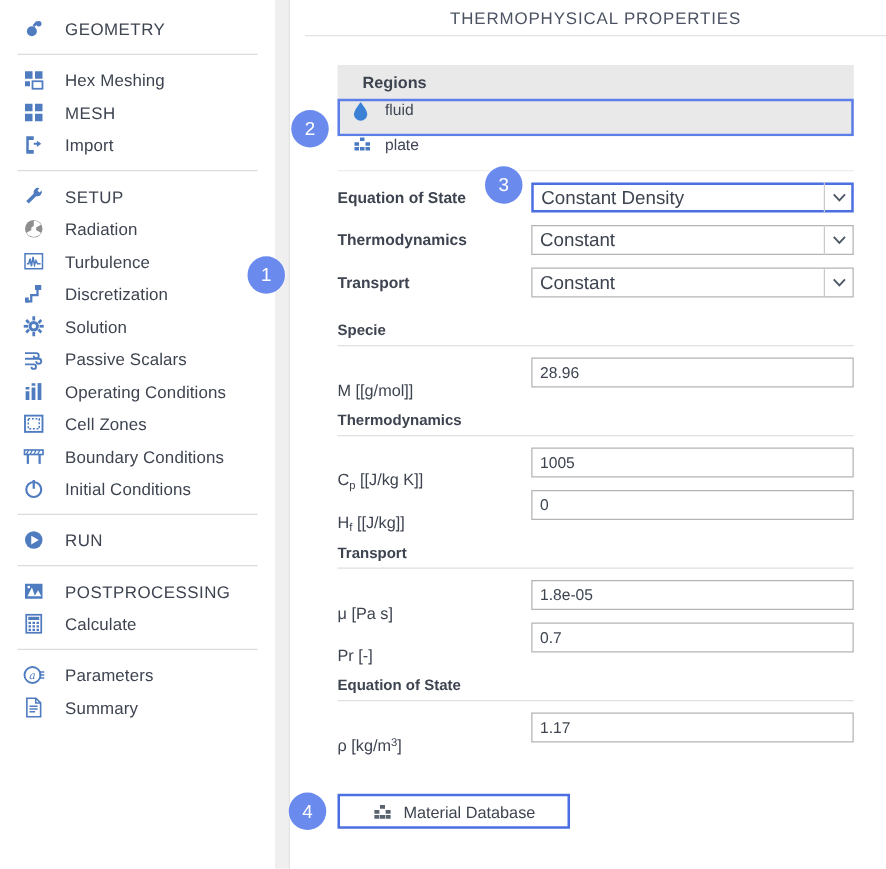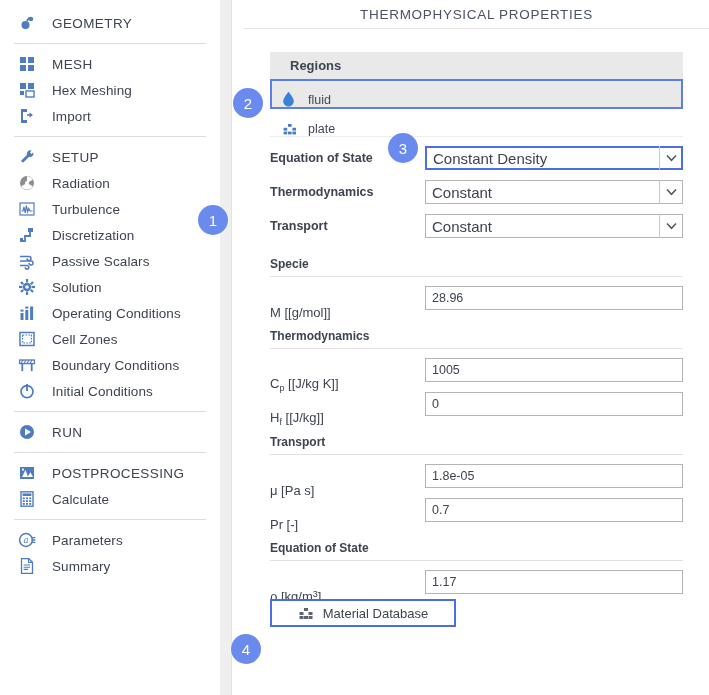--- a/index.html
+++ b/index.html
@@ -76,21 +76,21 @@
   .regions-box { margin-top:23px; }
   .regions-head {
     background:#e9e9e9;
     height:27px; line-height:27px;
     padding-left:20px;
     font-weight:bold; font-size:13px;
     color:#3d4450;
   }
   .region-row {
     height:28px;
-    display:flex; align-items:flex-end;
+    display:flex; align-items:flex-start;
     padding-left:12px;
     font-size:12.5px;
     background:#ffffff;
     border-bottom:1px solid #ededed;
   }
   .region-row .rico { width:18px; margin-right:8px; display:flex; align-items:center; }
   .region-row.selected {
     background:#e9e9e9;
     border:2px solid #5b7ee8;
     height:30px;
@@ -149,21 +149,21 @@
   
   .sec-head {
     margin-top:18px;
     font-weight:bold; font-size:12px;
     color:#3d4450;
     padding-bottom:5px;
     border-bottom:1px solid #e0e0e0;
   }
 
   
-  .matdb-wrap { margin-top:4px; display:flex; align-items:center; }
+  .matdb-wrap { margin-top:40px; display:flex; align-items:center; }
   .matdb-btn {
     width:186px; height:28px;
     border:2px solid #4b6fe0;
     background:#ffffff;
     display:flex; align-items:center; justify-content:center;
     font-size:13px; color:#3d4450;
     cursor:pointer;
   }
   .matdb-btn .mico { margin-right:10px; display:flex; align-items:center; color:#5a6370; }
 
@@ -192,45 +192,45 @@
       <span class="ico">
         <svg width="18" height="18" viewBox="0 0 18 18">
           <circle cx="7.5" cy="11" r="4" fill="#4f7cbf"></circle>
           <circle cx="13" cy="5" r="2.2" fill="#4f7cbf"></circle>
           <rect x="9.5" y="3" width="2" height="4.5" fill="#4f7cbf" transform="rotate(40 10.5 5)"></rect>
         </svg>
       </span>
       <span class="lbl">GEOMETRY</span>
     </div>
     <div class="nav-sep"></div>
+    <div class="nav-item">
+      <span class="ico">
+        <svg width="18" height="18" viewBox="0 0 18 18">
+          <rect x="2" y="2" width="6" height="6" fill="#4f7cbf"></rect>
+          <rect x="10" y="2" width="6" height="6" fill="#4f7cbf"></rect>
+          <rect x="2" y="10" width="4" height="4" fill="#4f7cbf"></rect>
+          <rect x="8" y="10" width="8" height="6" fill="none" stroke="#4f7cbf" stroke-width="1.4"></rect>
+        </svg>
+      </span>
+      <span class="lbl">Hex Meshing</span>
+    </div>
     <div class="nav-item nav-group-head">
       <span class="ico">
         <svg width="18" height="18" viewBox="0 0 18 18">
           <rect x="2" y="2" width="6" height="6" fill="#4f7cbf"></rect>
           <rect x="10" y="2" width="6" height="6" fill="#4f7cbf"></rect>
           <rect x="2" y="10" width="6" height="6" fill="#4f7cbf"></rect>
           <rect x="10" y="10" width="6" height="6" fill="#4f7cbf"></rect>
         </svg>
       </span>
       <span class="lbl">MESH</span>
     </div>
     <div class="nav-item">
       <span class="ico">
         <svg width="18" height="18" viewBox="0 0 18 18">
-          <rect x="2" y="2" width="6" height="6" fill="#4f7cbf"></rect>
-          <rect x="10" y="2" width="6" height="6" fill="#4f7cbf"></rect>
-          <rect x="2" y="10" width="4" height="4" fill="#4f7cbf"></rect>
-          <rect x="8" y="10" width="8" height="6" fill="none" stroke="#4f7cbf" stroke-width="1.4"></rect>
-        </svg>
-      </span>
-      <span class="lbl">Hex Meshing</span>
-    </div>
-    <div class="nav-item">
-      <span class="ico">
-        <svg width="18" height="18" viewBox="0 0 18 18">
           <path d="M3 2 h6 v3 h-4 v8 h4 v3 h-6 z" fill="#4f7cbf"></path>
           <path d="M9 8 h5" stroke="#4f7cbf" stroke-width="1.6"></path>
           <path d="M11.5 5.5 L15 8 L11.5 10.5 z" fill="#4f7cbf"></path>
         </svg>
       </span>
       <span class="lbl">Import</span>
     </div>
     <div class="nav-sep"></div>
     <div class="nav-item nav-group-head">
       <span class="ico">
@@ -262,48 +262,48 @@
     </div>
     <div class="nav-item">
       <span class="ico">
         <svg width="18" height="18" viewBox="0 0 18 18">
           <path d="M3 15 h4 v-5 h5 v-4" fill="none" stroke="#4f7cbf" stroke-width="1.8"></path>
           <path d="M10 2 h5 v4 h-5z" fill="#4f7cbf"></path>
           <path d="M2 12 h3 v4 h-3z" fill="#4f7cbf"></path>
         </svg>
       </span>
       <span class="lbl">Discretization</span>
-    </div>
-    <div class="nav-item">
-      <span class="ico">
-        <svg width="18" height="18" viewBox="0 0 18 18">
-          <path d="M2 4.5 h9 a2 2 0 1 1 -2 2" fill="none" stroke="#4f7cbf" stroke-width="1.5"></path>
-          <path d="M2 9 h11 a2 2 0 1 1 -2 2" fill="none" stroke="#4f7cbf" stroke-width="1.5"></path>
-          <path d="M2 13.5 h7 a1.8 1.8 0 1 1 -1.8 1.8" fill="none" stroke="#4f7cbf" stroke-width="1.5"></path>
-        </svg>
-      </span>
-      <span class="lbl">Passive Scalars</span>
     </div>
     <div class="nav-item">
       <span class="ico">
         <svg width="18" height="18" viewBox="0 0 18 18">
           <circle cx="9" cy="9" r="3" fill="none" stroke="#4f7cbf" stroke-width="2.4"></circle>
           <g fill="#4f7cbf">
             <rect x="7.9" y="1" width="2.2" height="3.4"></rect>
             <rect x="7.9" y="13.6" width="2.2" height="3.4"></rect>
             <rect x="1" y="7.9" width="3.4" height="2.2"></rect>
             <rect x="13.6" y="7.9" width="3.4" height="2.2"></rect>
             <rect x="3" y="3.6" width="2.2" height="3.2" transform="rotate(-45 4.1 5.2)"></rect>
             <rect x="12.8" y="11.2" width="2.2" height="3.2" transform="rotate(-45 13.9 12.8)"></rect>
             <rect x="12.8" y="3.6" width="2.2" height="3.2" transform="rotate(45 13.9 5.2)"></rect>
             <rect x="3" y="11.2" width="2.2" height="3.2" transform="rotate(45 4.1 12.8)"></rect>
           </g>
         </svg>
       </span>
       <span class="lbl">Solution</span>
+    </div>
+    <div class="nav-item">
+      <span class="ico">
+        <svg width="18" height="18" viewBox="0 0 18 18">
+          <path d="M2 4.5 h9 a2 2 0 1 1 -2 2" fill="none" stroke="#4f7cbf" stroke-width="1.5"></path>
+          <path d="M2 9 h11 a2 2 0 1 1 -2 2" fill="none" stroke="#4f7cbf" stroke-width="1.5"></path>
+          <path d="M2 13.5 h7 a1.8 1.8 0 1 1 -1.8 1.8" fill="none" stroke="#4f7cbf" stroke-width="1.5"></path>
+        </svg>
+      </span>
+      <span class="lbl">Passive Scalars</span>
     </div>
     <div class="nav-item">
       <span class="ico">
         <svg width="18" height="18" viewBox="0 0 18 18">
           <rect x="2.5" y="9" width="3" height="7" fill="#4f7cbf"></rect>
           <rect x="7.3" y="6" width="3" height="10" fill="#4f7cbf"></rect>
           <rect x="12.1" y="2.5" width="3" height="13.5" fill="#4f7cbf"></rect>
           <rect x="2.5" y="5.6" width="3" height="2" fill="#4f7cbf"></rect>
           <rect x="7.3" y="2.6" width="3" height="2" fill="#4f7cbf"></rect>
         </svg>

